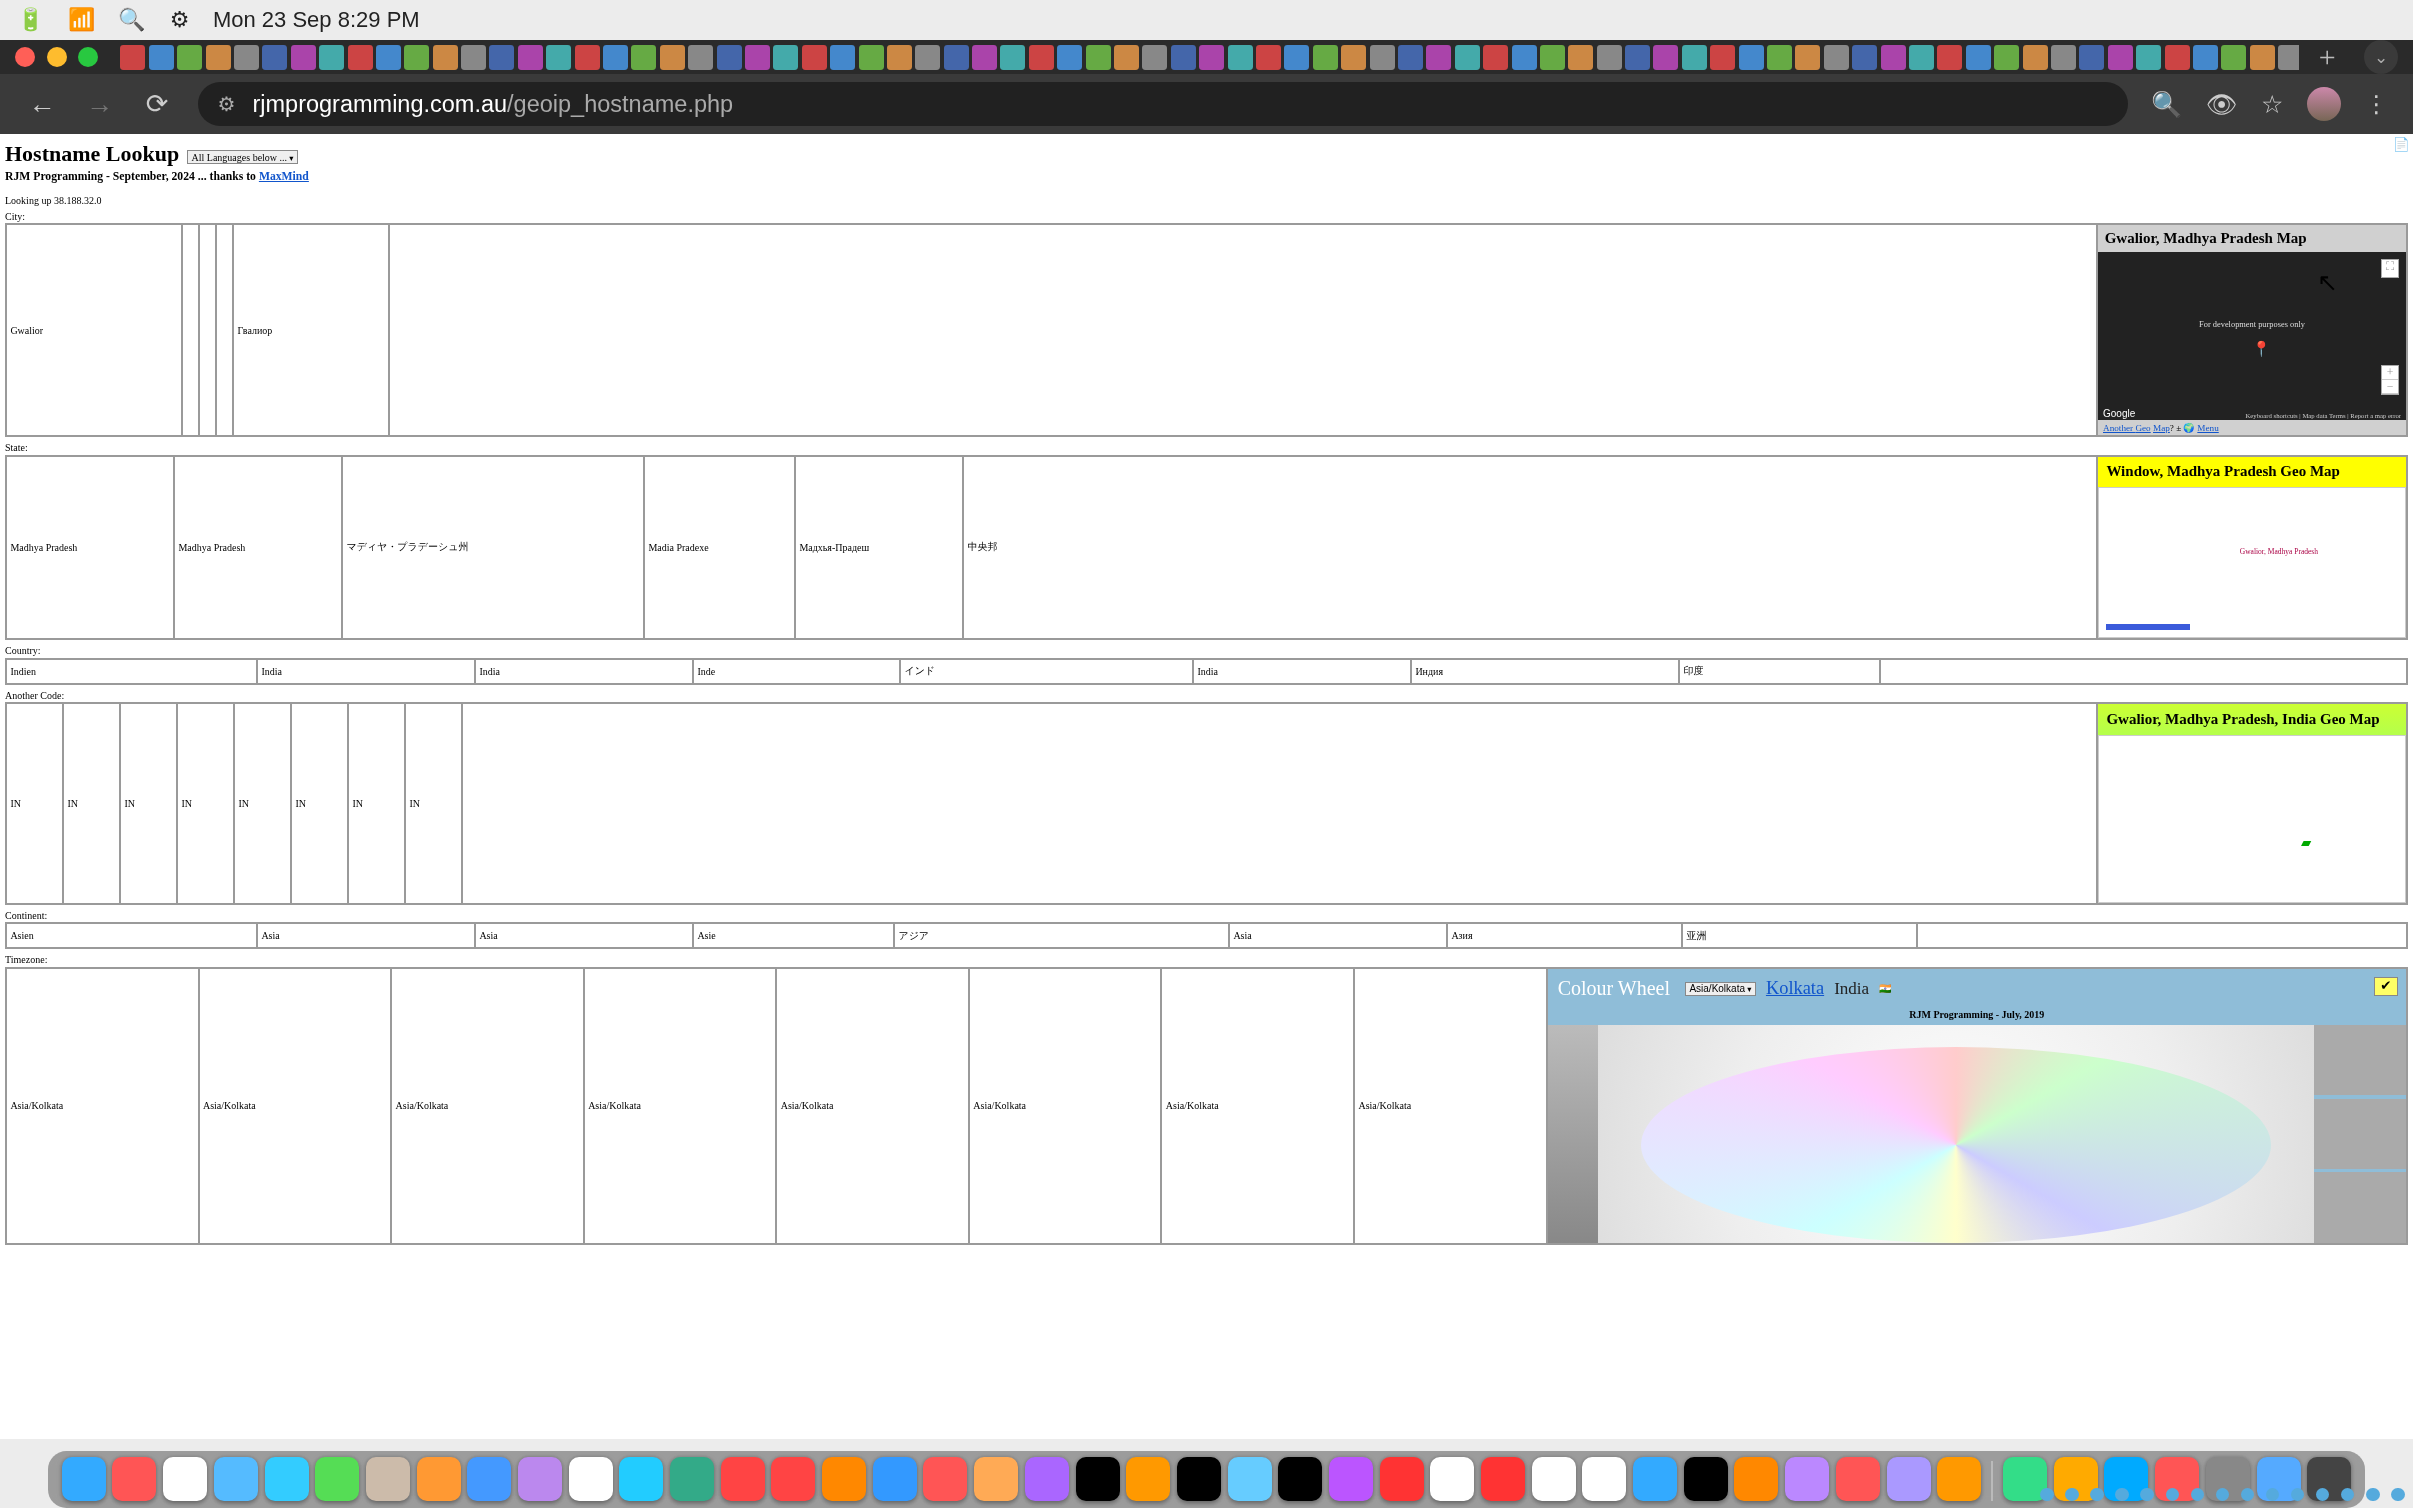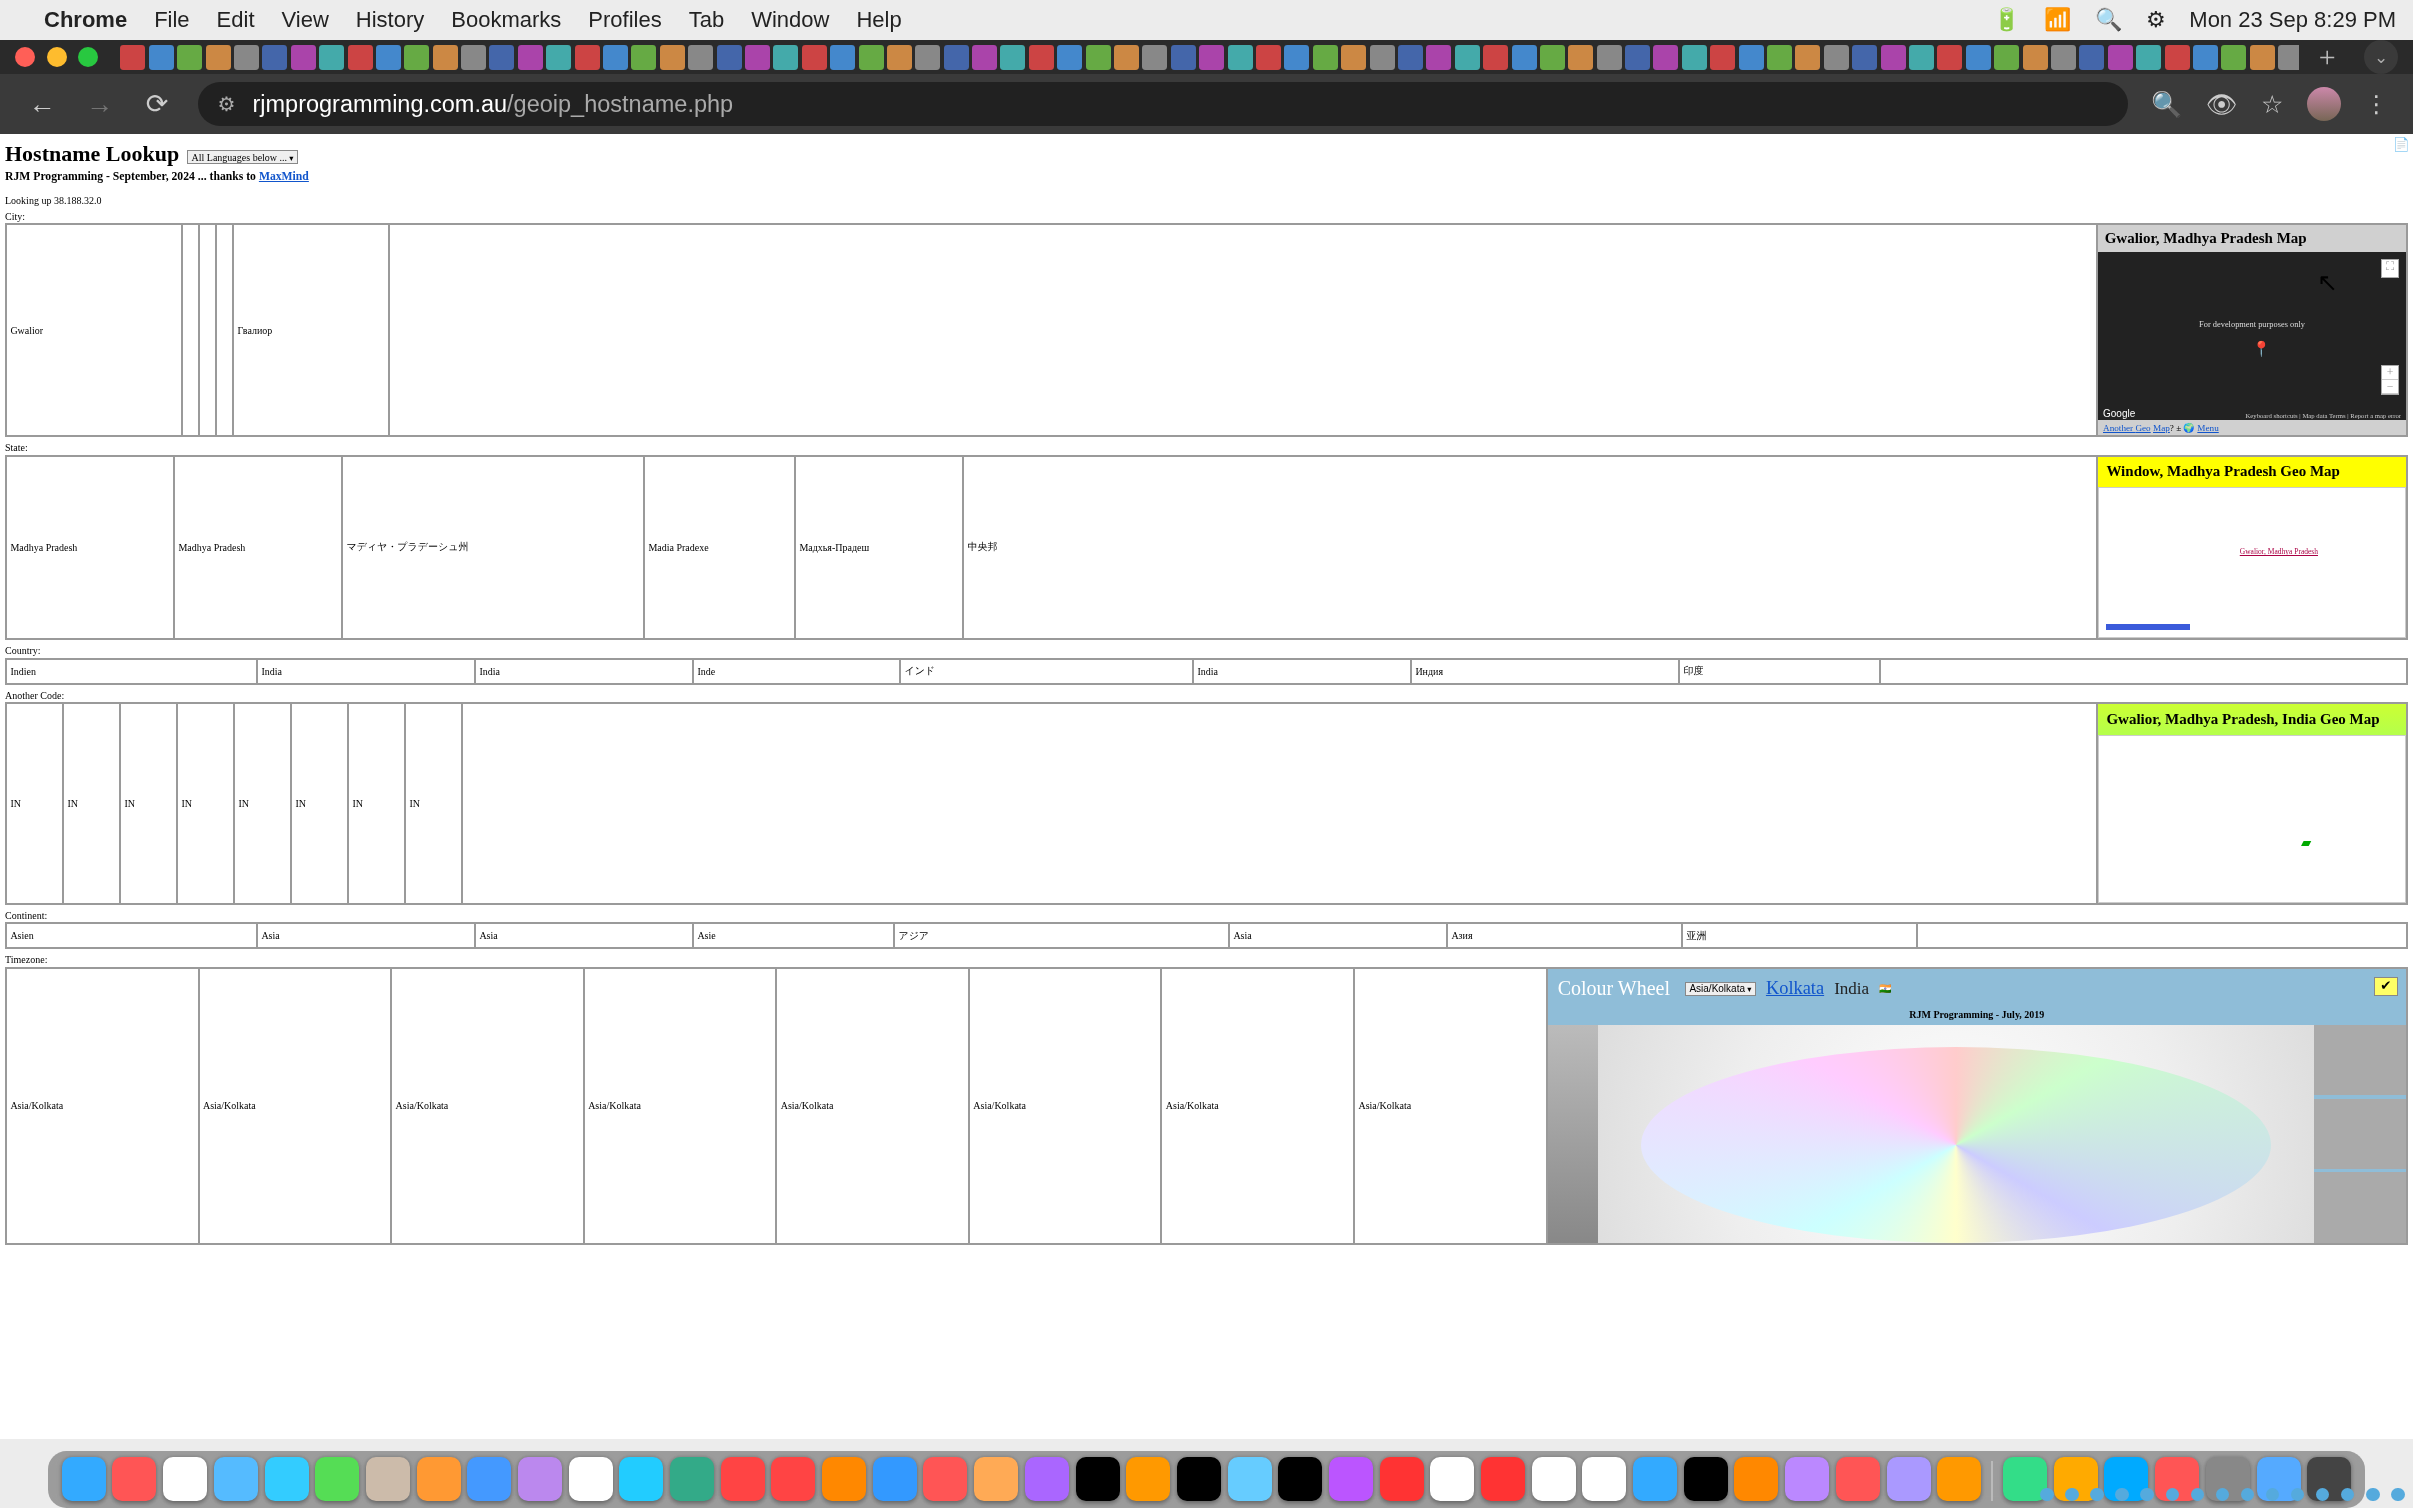--- a/index.html
+++ b/index.html
@@ -84,21 +84,21 @@
   .map-body .zoomctl{position:absolute; bottom:25px; right:6.7px; width:18.4px; background:#fff; border:0.8px solid #aaa; font-size:11.7px; text-align:center;}
   .map-body .zoomctl div{border-bottom:0.8px solid #ccc;}
   .map-body .glogo{position:absolute; bottom:1.7px; left:5px; color:#fff; font-size:10px; font-family:sans-serif;}
   .map-body .attrib{position:absolute; bottom:1.7px; right:5px; color:#ccc; font-size:6.7px;}
   .map-foot{font-size:9.2px; padding:1.7px 5px; background:#d0d0d0;}
   .map-foot a{color:#1155cc; text-decoration:underline;}
 
   .geo-cell{padding:0 !important; background:#ffff00 !important;}
   .geo-title{font-weight:bold; font-size:15px; padding:6.7px 8.4px; background:#ffff00;}
   .geo-body{background:#fff; height:151px; border:0.8px solid #ccc; margin:0 0 0 0; position:relative;}
-  .geo-body .lbl{position:absolute; top:40%; left:46%; font-size:7.5px; color:#a04;text-decoration:underline;}
+  .geo-body .lbl{position:absolute; top:40%; left:46%; font-size:7.5px; color:#a04;}
   .geo-body .bar{position:absolute; bottom:6.7px; left:6.7px; width:84px; height:6.7px; background:#3b5bdb;}
   .curl-icon{position:absolute; top:3.4px; right:3.4px; font-size:13.4px;}
 
   .world-cell{padding:0 !important; background:linear-gradient(#ccff33,#33ffcc) !important;}
   .world-title{font-weight:bold; font-size:15px; padding:6.7px 8.4px;}
   .world-body{background:#fff; height:168px; border:0.8px solid #ccc; position:relative;}
   .world-body .ind{position:absolute; top:60%; left:66%; color:#0a0; font-size:13.4px;}
 
   .tz-widget{padding:0 !important; background:#8fbdd8 !important; position:relative;}
   .tz-head{padding:8.4px 10px; display:flex; align-items:center; gap:10px;}
@@ -120,33 +120,20 @@
   .dock .app{ width:44px; height:44px; border-radius:10px; background:#888; box-shadow: 0 1.7px 5px rgba(0,0,0,.4);}
   .dock .sep{ width:1.7px; height:40px; background:rgba(255,255,255,.3); margin:0 3.4px;}
   .dock-right{ position:absolute; right:8.4px; bottom:6.7px; display:flex; gap:11.7px;}
   .dock-right .mini{width:13.4px;height:13.4px; border-radius:50%; background:#5ad;}
   .cursor { position:absolute; top:268px; right:75px; font-size:25px; color:#000;}
 </style>
 </head>
 <body>
 
 <div class="menubar">
-  <div class="menubar-left">
-    <span class="apple-logo"></span>
-    <span class="bold-app">Chrome</span>
-    <span>File</span>
-    <span>Edit</span>
-    <span>View</span>
-    <span>History</span>
-    <span>Bookmarks</span>
-    <span>Profiles</span>
-    <span>Tab</span>
-    <span>Window</span>
-    <span>Help</span>
-  </div>
   <div class="menubar-right">
     <span class="mb-icon">🔋</span>
     <span class="mb-icon">📶</span>
     <span class="mb-icon">🔍</span>
     <span class="mb-icon">⚙</span>
     <span>Mon 23 Sep  8:29 PM</span>
   </div>
 </div>
 
 <div class="chrome-top">

